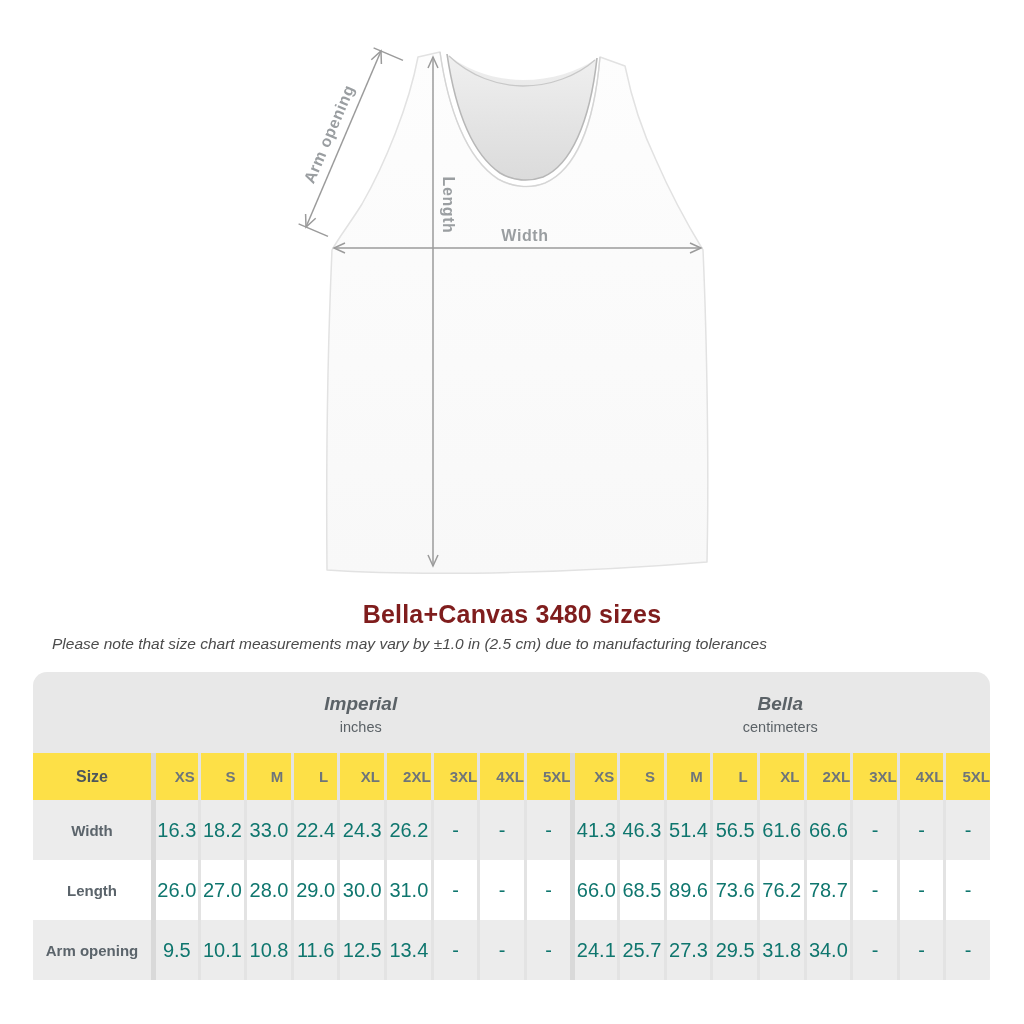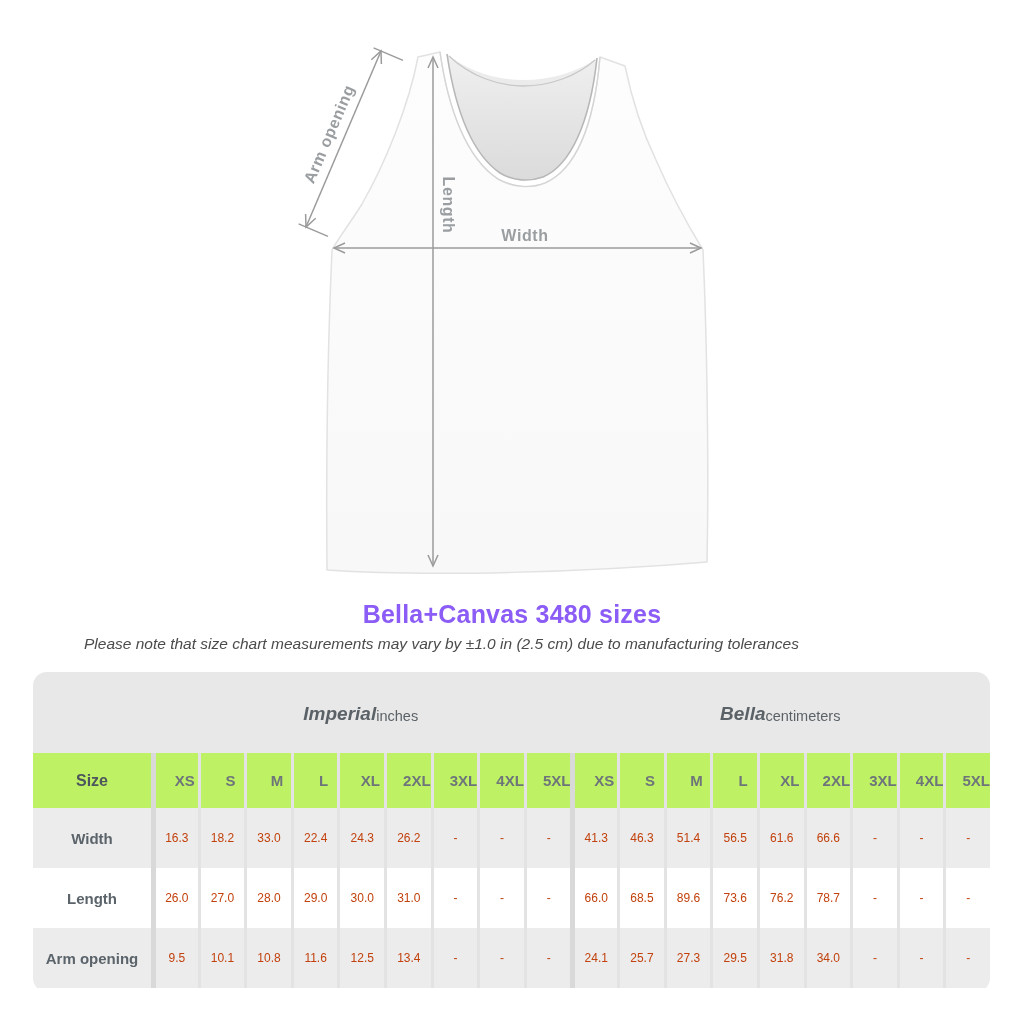--- a/index.html
+++ b/index.html
@@ -5,47 +5,47 @@
   html,body{margin:0;padding:0;background:#ffffff;}
   .page{position:relative;width:1024px;height:1024px;background:#ffffff;overflow:hidden;
         font-family:"Liberation Sans",sans-serif;}
 
   
   .diagram{position:absolute;top:0;left:0;}
   .dim-label{font-weight:bold;font-size:16px;fill:#9a9ea1;letter-spacing:0.6px;}
 
   
   .title{position:absolute;top:600px;left:0;width:1024px;text-align:center;
-         font-size:25px;font-weight:bold;color:#8b5cf6;letter-spacing:0.2px;}
+         font-size:25px;font-weight:bold;color:#7f1d1d;letter-spacing:0.2px;}
   .subtitle{position:absolute;top:635px;left:0;width:819px;text-align:center;
-            font-style:italic;font-size:15.5px;color:#4b4b4b;padding-left:32px;}
+            font-style:italic;font-size:15.5px;color:#4b4b4b;}
 
   
   .size-table{position:absolute;left:33px;top:672px;width:957px;height:320px;
               border-radius:14px;overflow:hidden;background:#ffffff;}
   .band{display:flex;height:81px;background:#e8e8e8;}
   .band-spacer{width:118px;flex:none;}
-  .band-group{flex:1;display:flex;align-items:center;
+  .band-group{flex:1;display:flex;flex-direction:column;align-items:center;
               justify-content:center;padding-top:2px;color:#5b6267;}
   .g-label{font-size:19px;font-weight:bold;font-style:italic;}
   .g-sub{font-size:14.5px;margin-top:4px;}
 
   .row{display:grid;grid-template-columns:118px repeat(18,1fr);}
-  .row.header-row{height:55px;background:#bef264;}
+  .row.header-row{height:47px;background:#fde047;}
   .row.data-row{height:60px;background:#ffffff;}
   .row.data-row.alt{background:#ececec;}
   .row>div{display:flex;align-items:center;justify-content:center;
            border-left:3px solid #e3e3e3;box-sizing:border-box;}
   .row>div:first-child{border-left:none;}
   .row>div:nth-child(2),
   .row>div:nth-child(11){border-left:5px solid #d9d9d9;}
   .size-head span{font-size:16px;font-weight:bold;color:#4d565c;}
   .colhead span{font-size:15px;font-weight:bold;color:#6e757a;margin-left:16px;}
   .rowlabel span{font-size:15px;font-weight:bold;color:#5b646b;}
-  .val span{font-size:12px;color:#c2410c;}
+  .val span{font-size:20px;color:#0f766e;}
 </style>
 </head>
 <body>
 
 <div class="page">
 
   <svg class="diagram" width="1024" height="598" viewBox="0 0 1024 598">
     <defs>
       <linearGradient id="neckShade" x1="0" y1="0" x2="0" y2="1">
         <stop offset="0" stop-color="#f0f0f0"></stop>

